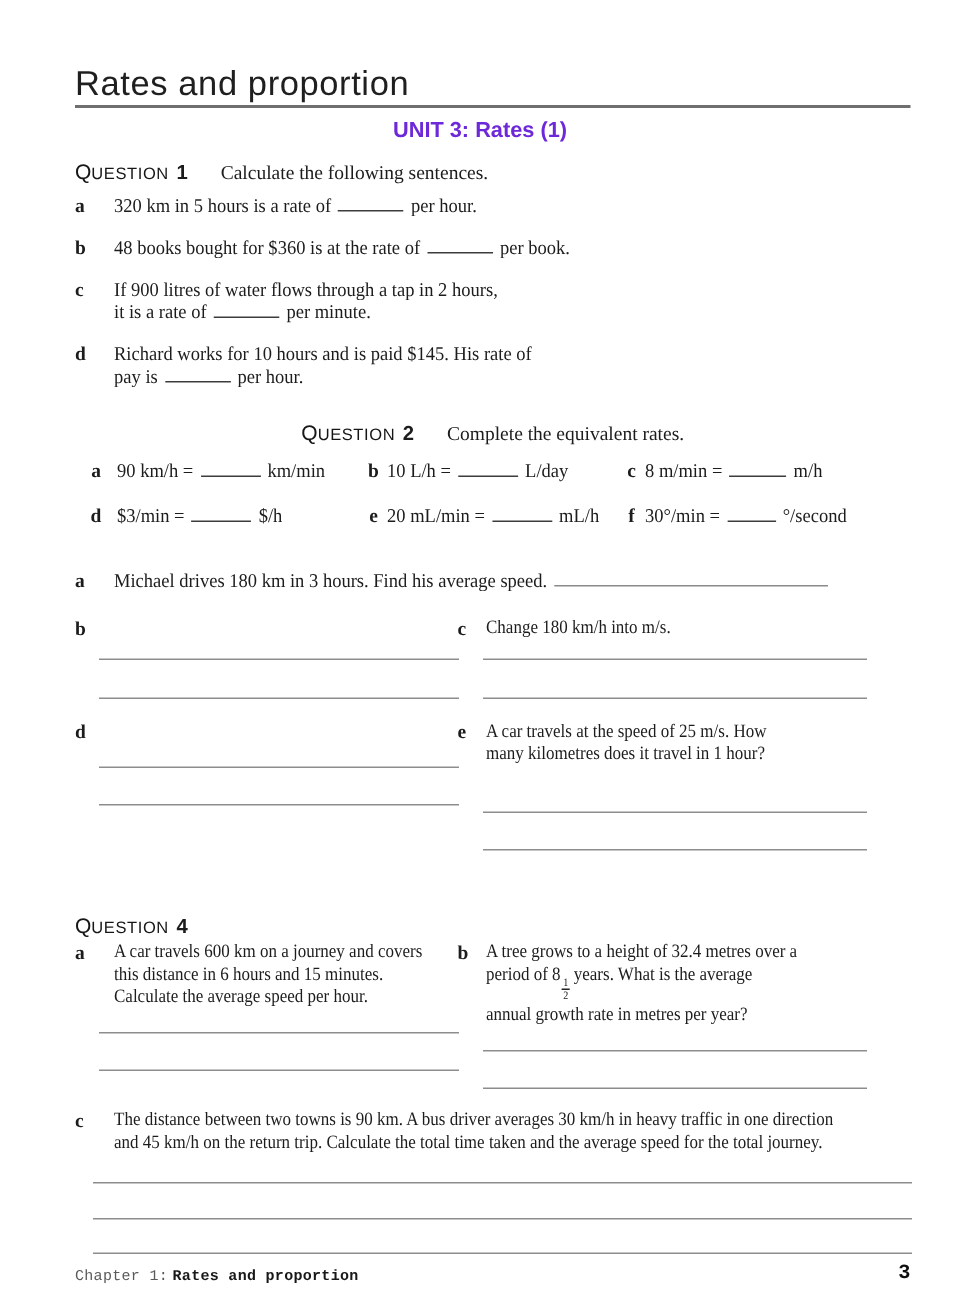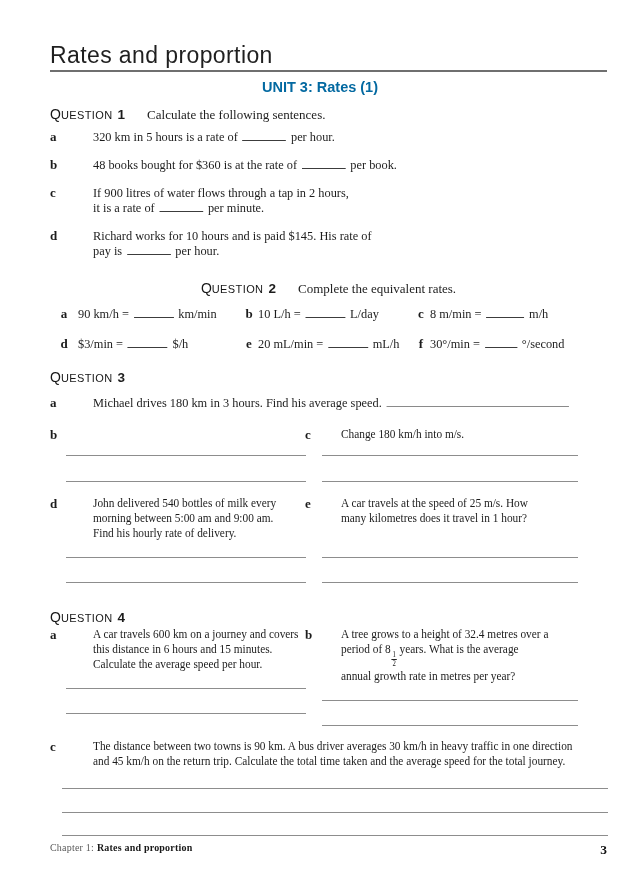--- a/index.html
+++ b/index.html
@@ -4,37 +4,37 @@
 <style>
   html,body{margin:0;padding:0;background:#fff;}
   .page{position:relative;width:640px;height:875px;background:#ffffff;overflow:hidden;
         font-family:"Liberation Serif",serif;color:#1c1c1c;}
 
   
   .page-title{position:absolute;top:42px;left:50px;margin:0;font-family:"Liberation Sans",sans-serif;
               font-weight:400;font-size:23px;letter-spacing:.4px;color:#1f1f1f;white-space:nowrap;}
   .title-rule{position:absolute;top:70px;left:50px;width:557px;height:2px;background:#6f6f6f;}
   .unit-heading{position:absolute;top:79px;left:0;width:100%;text-align:center;
-                font-family:"Liberation Sans",sans-serif;font-weight:700;font-size:14.5px;color:#0369a1;}
+                font-family:"Liberation Sans",sans-serif;font-weight:700;font-size:14.5px;color:#6d28d9;}
 
   
   .qsec{position:absolute;left:50px;width:557px;}
   #q1{top:106px;} #q2{top:280px;text-align:center;} #q3{top:369px;} #q4{top:609px;}
 
   .qhead{height:16px;line-height:16px;white-space:nowrap;}
   .qlabel{font-family:"Liberation Sans",sans-serif;color:#161616;}
   .qi{font-size:14px;}
   .qr{font-size:11px;text-transform:uppercase;letter-spacing:.4px;}
   .qnum{font-family:"Liberation Sans",sans-serif;font-weight:700;font-size:13.5px;margin-left:5px;}
   .qinstr{font-size:13px;margin-left:22px;}
 
   .item{display:flex;line-height:15px;font-size:13px;}
   .ltr{width:26px;flex:0 0 26px;font-weight:700;}
   .ltr-r{width:19px;flex:0 0 19px;font-weight:700;}
-  .itxt{flex:1;min-width:0;margin-left:17px;}
+  .itxt{flex:1;min-width:0;}
   .tl{display:block;white-space:nowrap;transform:scaleX(.95);transform-origin:0 50%;}
   .twocol .tl{font-size:12.6px;transform:scaleX(.9);}
   .q4c .tl{font-size:12.6px;transform:scaleX(.9);}
 
   
   .blank{display:inline-block;height:11px;border-bottom:1.4px solid #3c3c3c;margin:0 5px;}
   .w46{width:46px;} .w42{width:42px;} .w40{width:40px;} .w34{width:34px;}
   .blank-long{display:inline-block;height:11px;width:192px;border-bottom:1.2px solid #8a8a8a;margin-left:5px;}
 
   
@@ -58,21 +58,21 @@
   .frac .fn{border-bottom:.8px solid #222;padding:0 1px;}
 
   
   .mt2{margin-top:2px;}.mt7{margin-top:7px;}.mt10{margin-top:10px;}.mt13{margin-top:13px;}
   .mt14{margin-top:14px;}.mt15{margin-top:15px;}.mt16{margin-top:16px;}.mt17{margin-top:17px;}
   .mt19{margin-top:19px;}.mt22{margin-top:22px;}.mt23{margin-top:23px;}.mt24{margin-top:24px;}
   .mt25{margin-top:25px;}
 
   
   .footer{position:absolute;top:842px;left:50px;right:33px;display:flex;justify-content:space-between;
-          align-items:flex-start;font-family:Liberation Serif, serif;}
+          align-items:flex-end;font-family:Liberation Mono, monospace;}
   .chap{font-size:10px;letter-spacing:.2px;}
   .chap-prefix{color:#5a5a5a;font-weight:400;}
   .chap-title{color:#181818;font-weight:700;margin-left:3px;}
   .pageno{font-size:13.5px;font-weight:700;color:#101010;}
 </style>
 </head>
 <body>
 
 <div class="page">
 
@@ -142,21 +142,20 @@
           <span class="tl"><span>20 mL/min =</span><span class="blank w42"></span><span>mL/h</span></span>
         </div>
       <div class="q2cell cw3">
           <span class="lw18">f</span>
           <span class="tl"><span>30°/min =</span><span class="blank w34"></span><span>°/second</span></span>
         </div>
     </div>
   </section>
 
   <section class="qsec" id="q3">
-    <div class="qhead"><span class="qlabel"><span class="qi">Q</span><span class="qr">uestion</span></span><span class="qnum">3</span></div>
 
     <div class="item mt10">
       <span class="ltr">a</span>
       <span class="itxt">
           <span class="tl"><span>Michael drives 180 km in 3 hours. Find his average speed.</span><span class="blank-long"></span></span>
         </span>
     </div>
 
     <div class="twocol mt17">
       <div class="col-l">
@@ -175,25 +174,20 @@
           </div>
         <div class="ans-line al-right mt13"></div>
         <div class="ans-line al-right mt25"></div>
       </div>
     </div>
 
     <div class="twocol mt14">
       <div class="col-l">
         <div class="item">
             <span class="ltr">d</span>
-            <span class="itxt txt3">
-              <span class="tl">John delivered 540 bottles of milk every</span>
-              <span class="tl">morning between 5:00 am and 9:00 am.</span>
-              <span class="tl">Find his hourly rate of delivery.</span>
-            </span>
           </div>
         <div class="ans-line al-left mt16"></div>
         <div class="ans-line al-left mt24"></div>
       </div>
       <div class="col-r">
         <div class="item">
             <span class="ltr-r">e</span>
             <span class="itxt txt3">
               <span class="tl">A car travels at the speed of 25 m/s. How</span>
               <span class="tl">many kilometres does it travel in 1 hour?</span>

